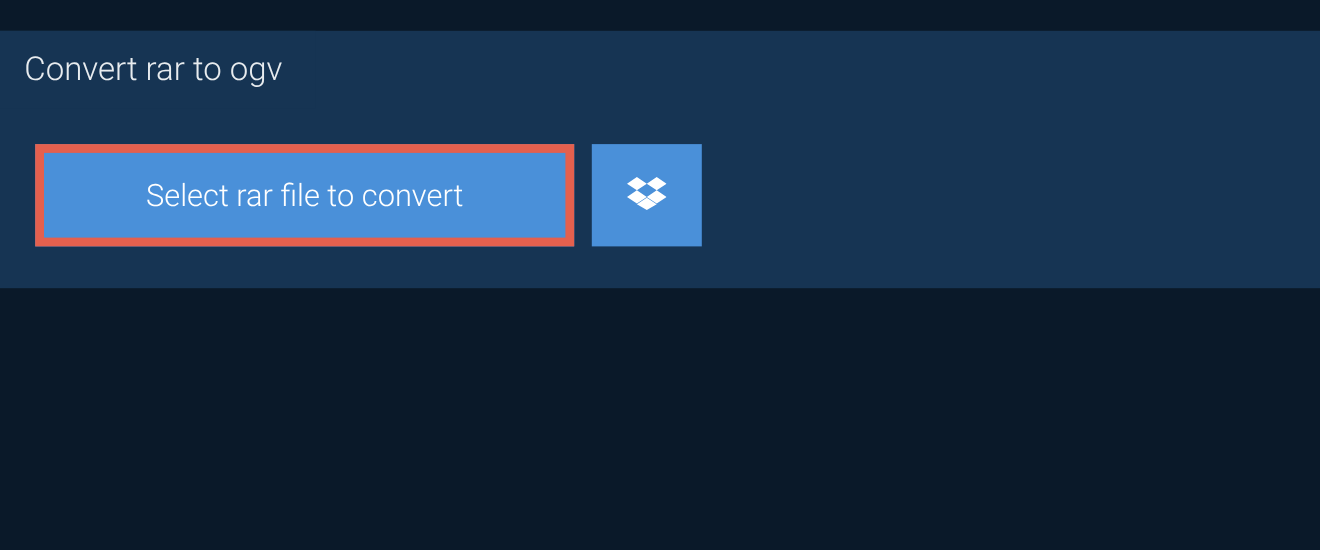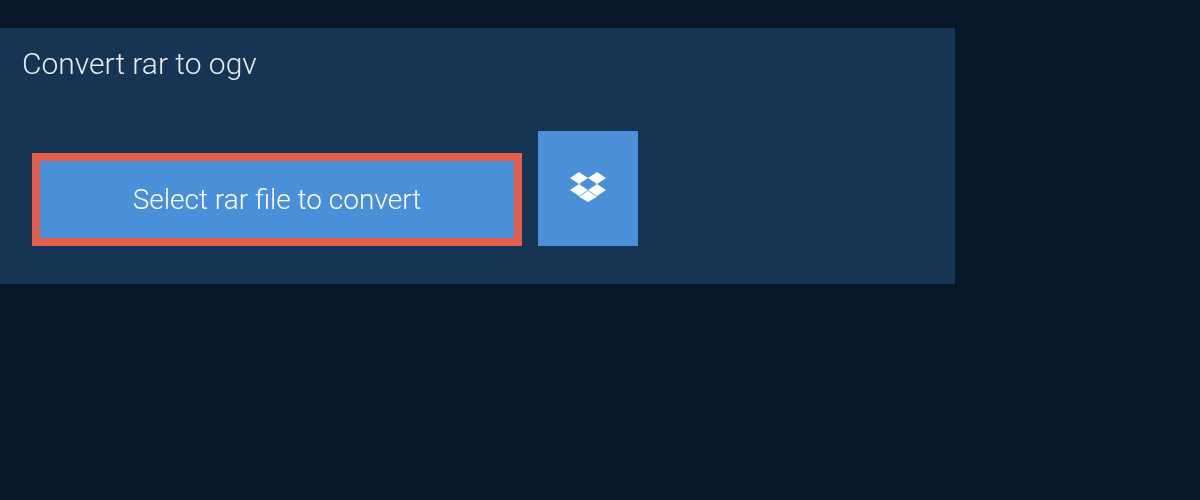--- a/index.html
+++ b/index.html
@@ -9,21 +9,21 @@
     }
     body {
       width: 1200px;
       height: 500px;
       background: #0a1929;
       font-family: -apple-system, BlinkMacSystemFont, "Segoe UI", Roboto, "Helvetica Neue", Arial, sans-serif;
       overflow: hidden;
     }
     .panel {
       background: #163453;
-      width: 955px;
+      width: 1200px;
       margin-top: 28px;
     }
     .tab {
       display: inline-block;
       background: #163453;
       padding: 18px 30px 18px 22px;
       color: #e8ecef;
       font-size: 30px;
       font-weight: 300;
     }
@@ -38,21 +38,20 @@
       background: #4a90d9;
       color: #ffffff;
       font-size: 28px;
       font-weight: 300;
       padding: 22px 48px;
       cursor: pointer;
       display: flex;
       align-items: center;
       justify-content: center;
       min-width: 490px;
-      margin-top: 22px;
     }
     .dropbox-button {
       background: #4a90d9;
       width: 100px;
       display: flex;
       align-items: center;
       justify-content: center;
       cursor: pointer;
     }
     .dropbox-button svg {

